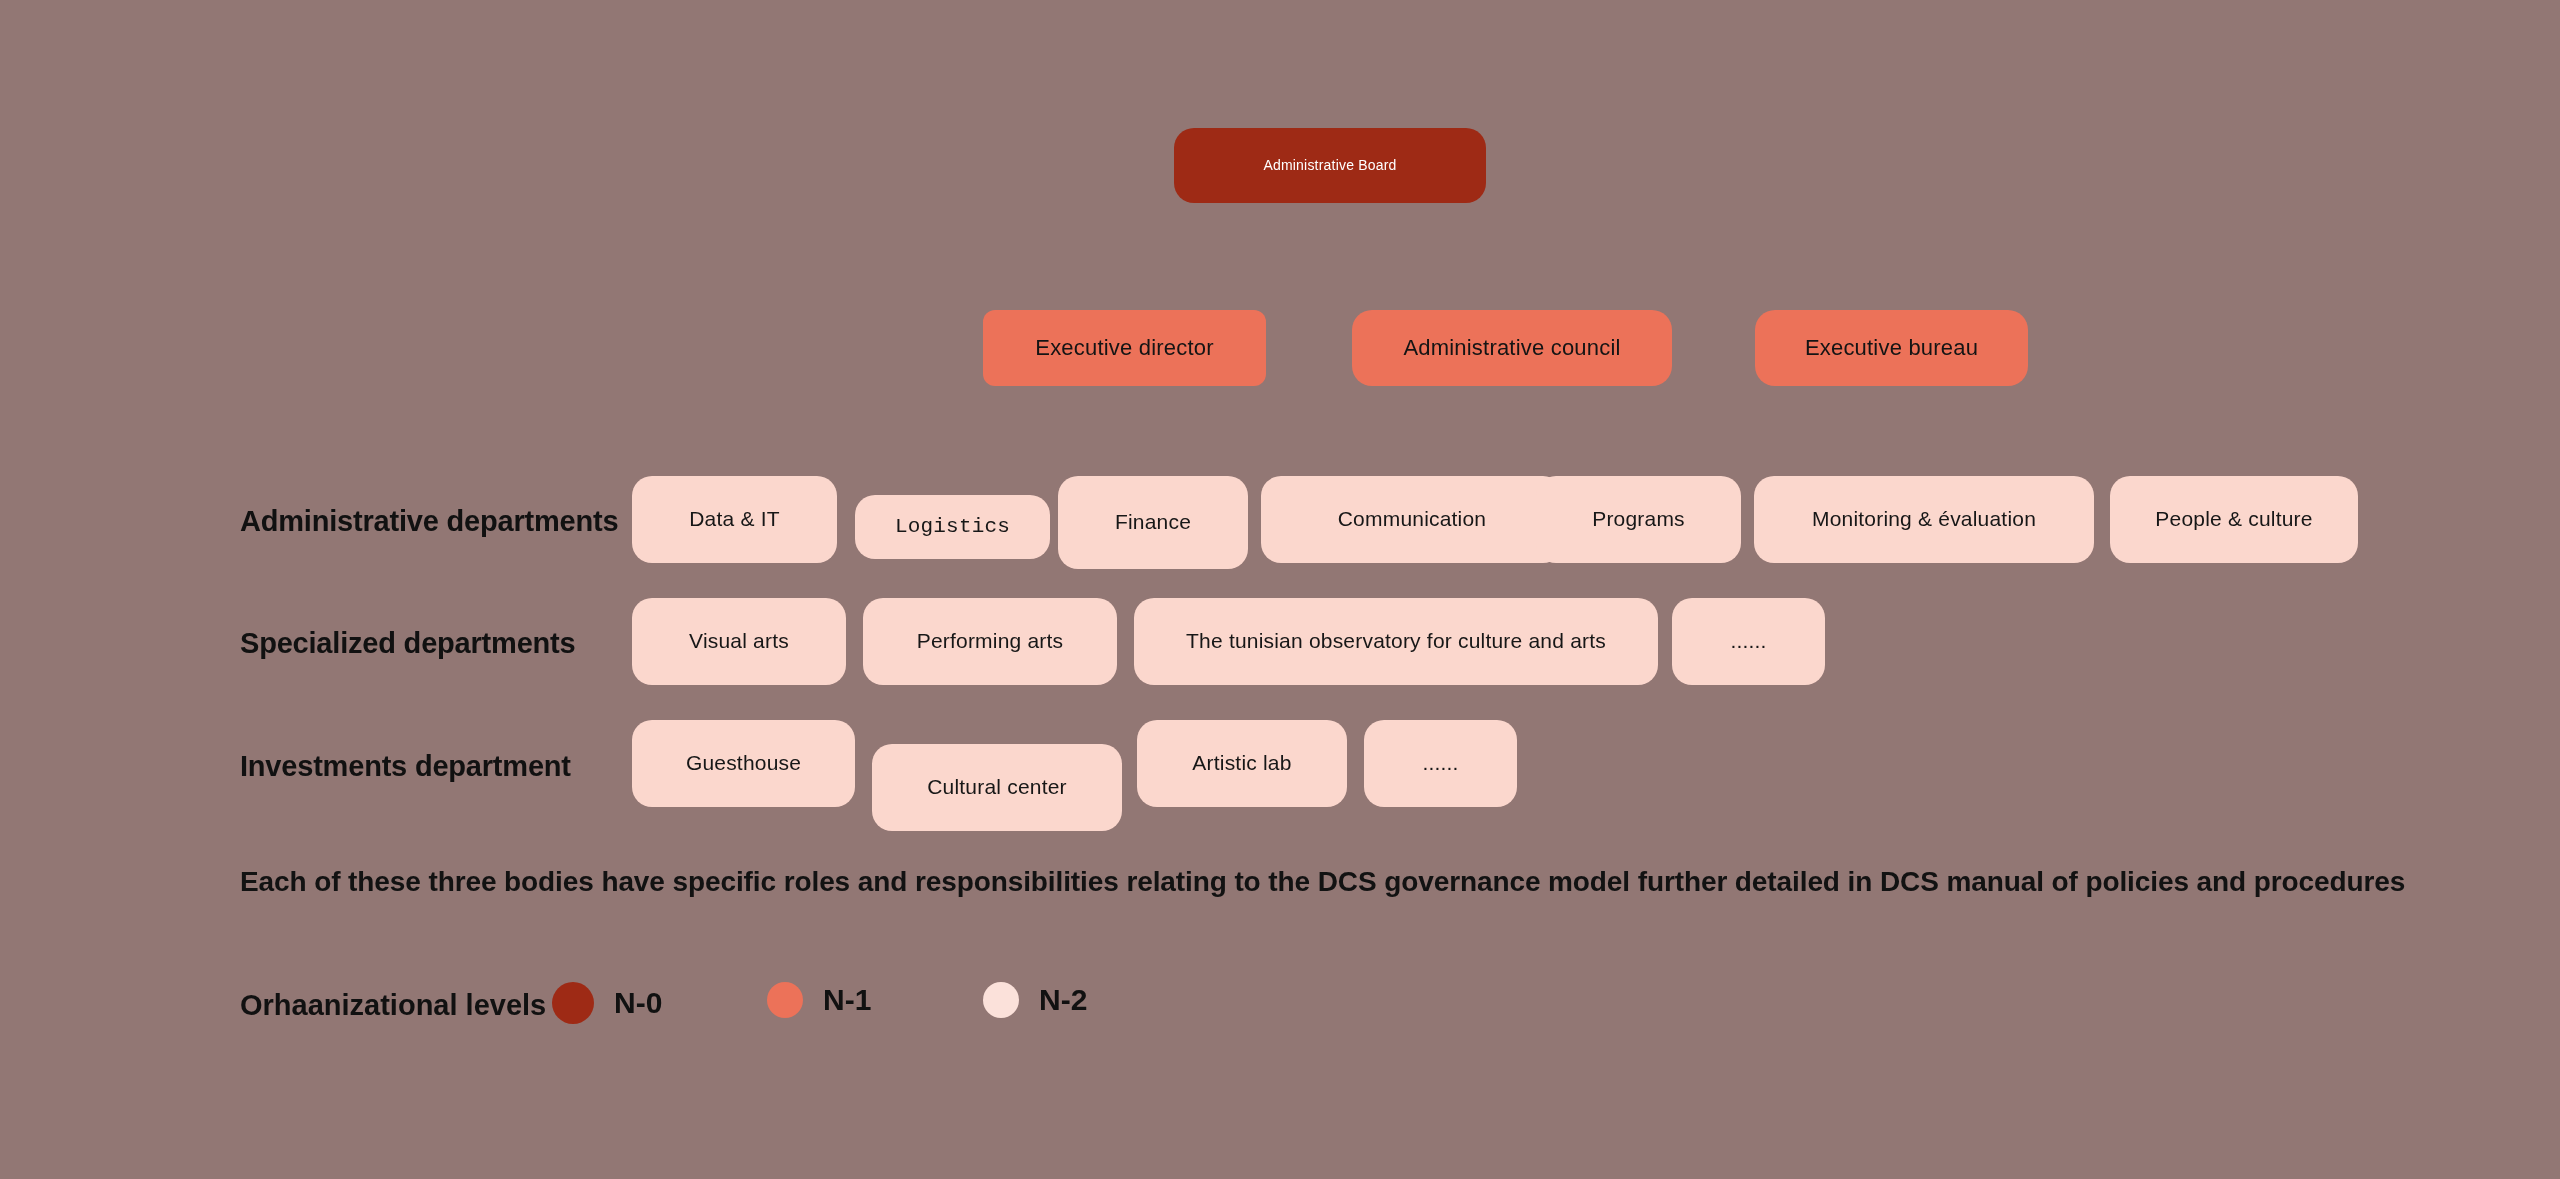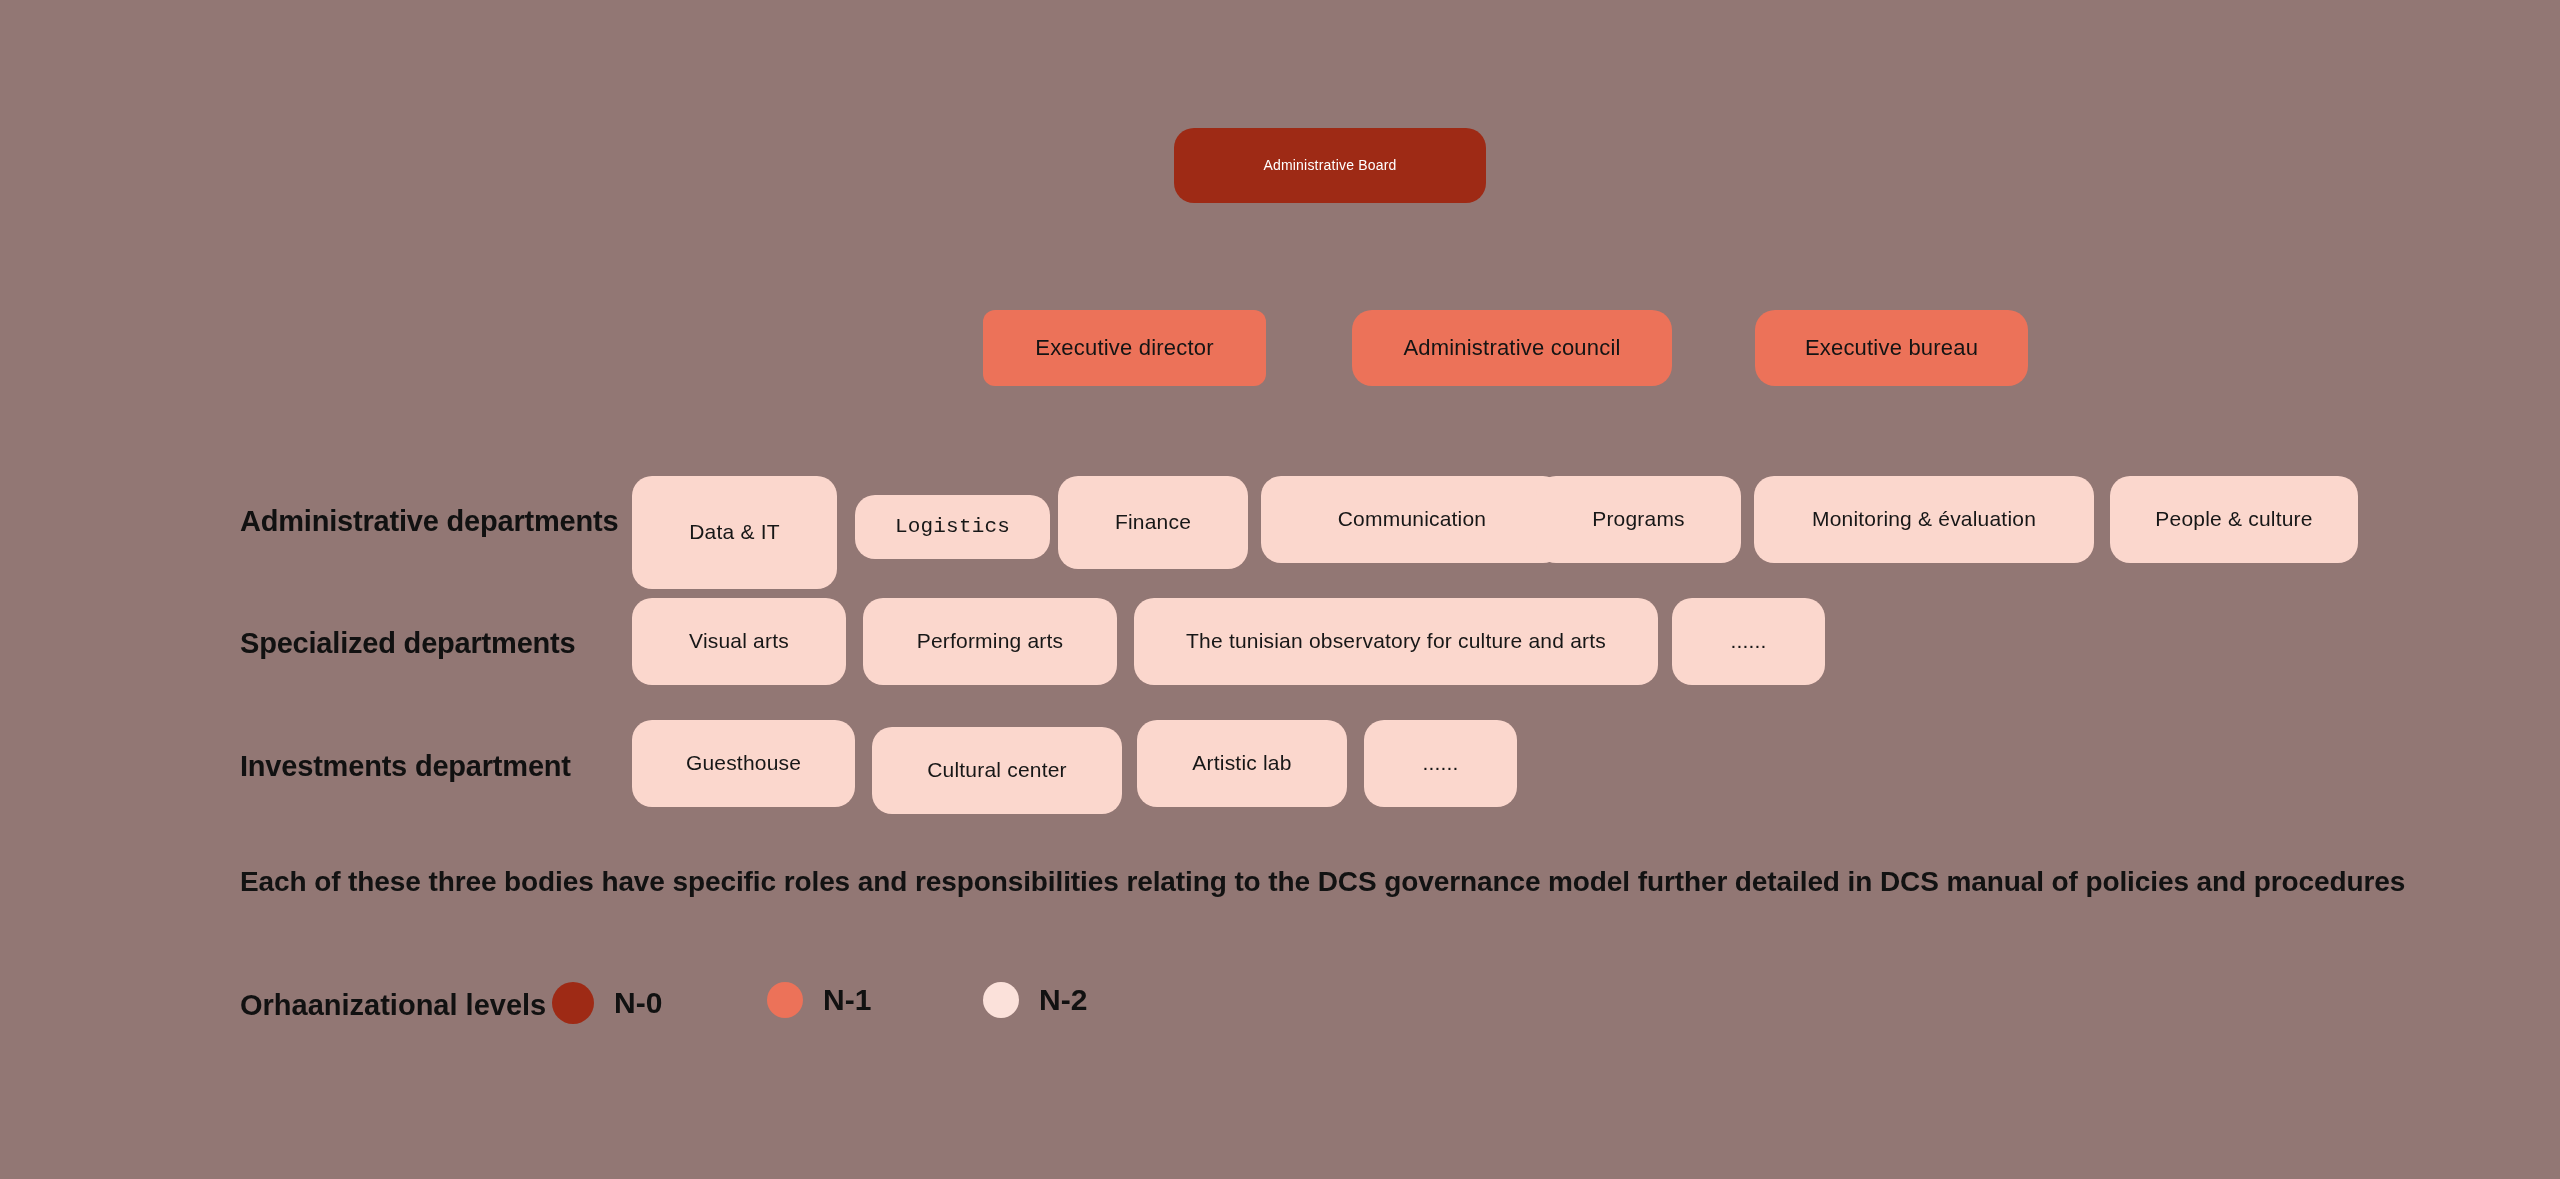--- a/index.html
+++ b/index.html
@@ -114,21 +114,21 @@
   <div class="node n1" style="left:1352px; top:310px; width:320px; height:76px;">
     <span>Administrative council</span>
   </div>
   <div class="node n1" style="left:1755px; top:310px; width:273px; height:76px;">
     <span>Executive bureau</span>
   </div>
 
   <div class="row-label" style="left:240px; top:505px;">
     <span>Administrative departments</span>
   </div>
-  <div class="node n2" style="left:632px; top:476px; width:205px; height:113px;">
+  <div class="node n2" style="left:632px; top:476px; width:205px; height:87px;">
     <span>Data &amp; IT</span>
   </div>
   <div class="node n2" style="left:855px; top:495px; width:195px; height:64px;font-family:Liberation Mono, monospace;">
     <span>Logistics</span>
   </div>
   <div class="node n2" style="left:1058px; top:476px; width:190px; height:93px;">
     <span>Finance</span>
   </div>
   <div class="node n2" style="left:1261px; top:476px; width:302px; height:87px;">
     <span>Communication</span>
@@ -158,21 +158,21 @@
   <div class="node n2" style="left:1672px; top:598px; width:153px; height:87px;">
     <span>......</span>
   </div>
 
   <div class="row-label" style="left:240px; top:750px;">
     <span>Investments department</span>
   </div>
   <div class="node n2" style="left:632px; top:720px; width:223px; height:87px;">
     <span>Guesthouse</span>
   </div>
-  <div class="node n2" style="left:872px; top:727px; width:250px; height:87px;">
+  <div class="node n2" style="left:872px; top:744px; width:250px; height:87px;">
     <span>Cultural center</span>
   </div>
   <div class="node n2" style="left:1137px; top:720px; width:210px; height:87px;">
     <span>Artistic lab</span>
   </div>
   <div class="node n2" style="left:1364px; top:720px; width:153px; height:87px;">
     <span>......</span>
   </div>
 
   <div class="note" style="left:240px; top:866px;">

